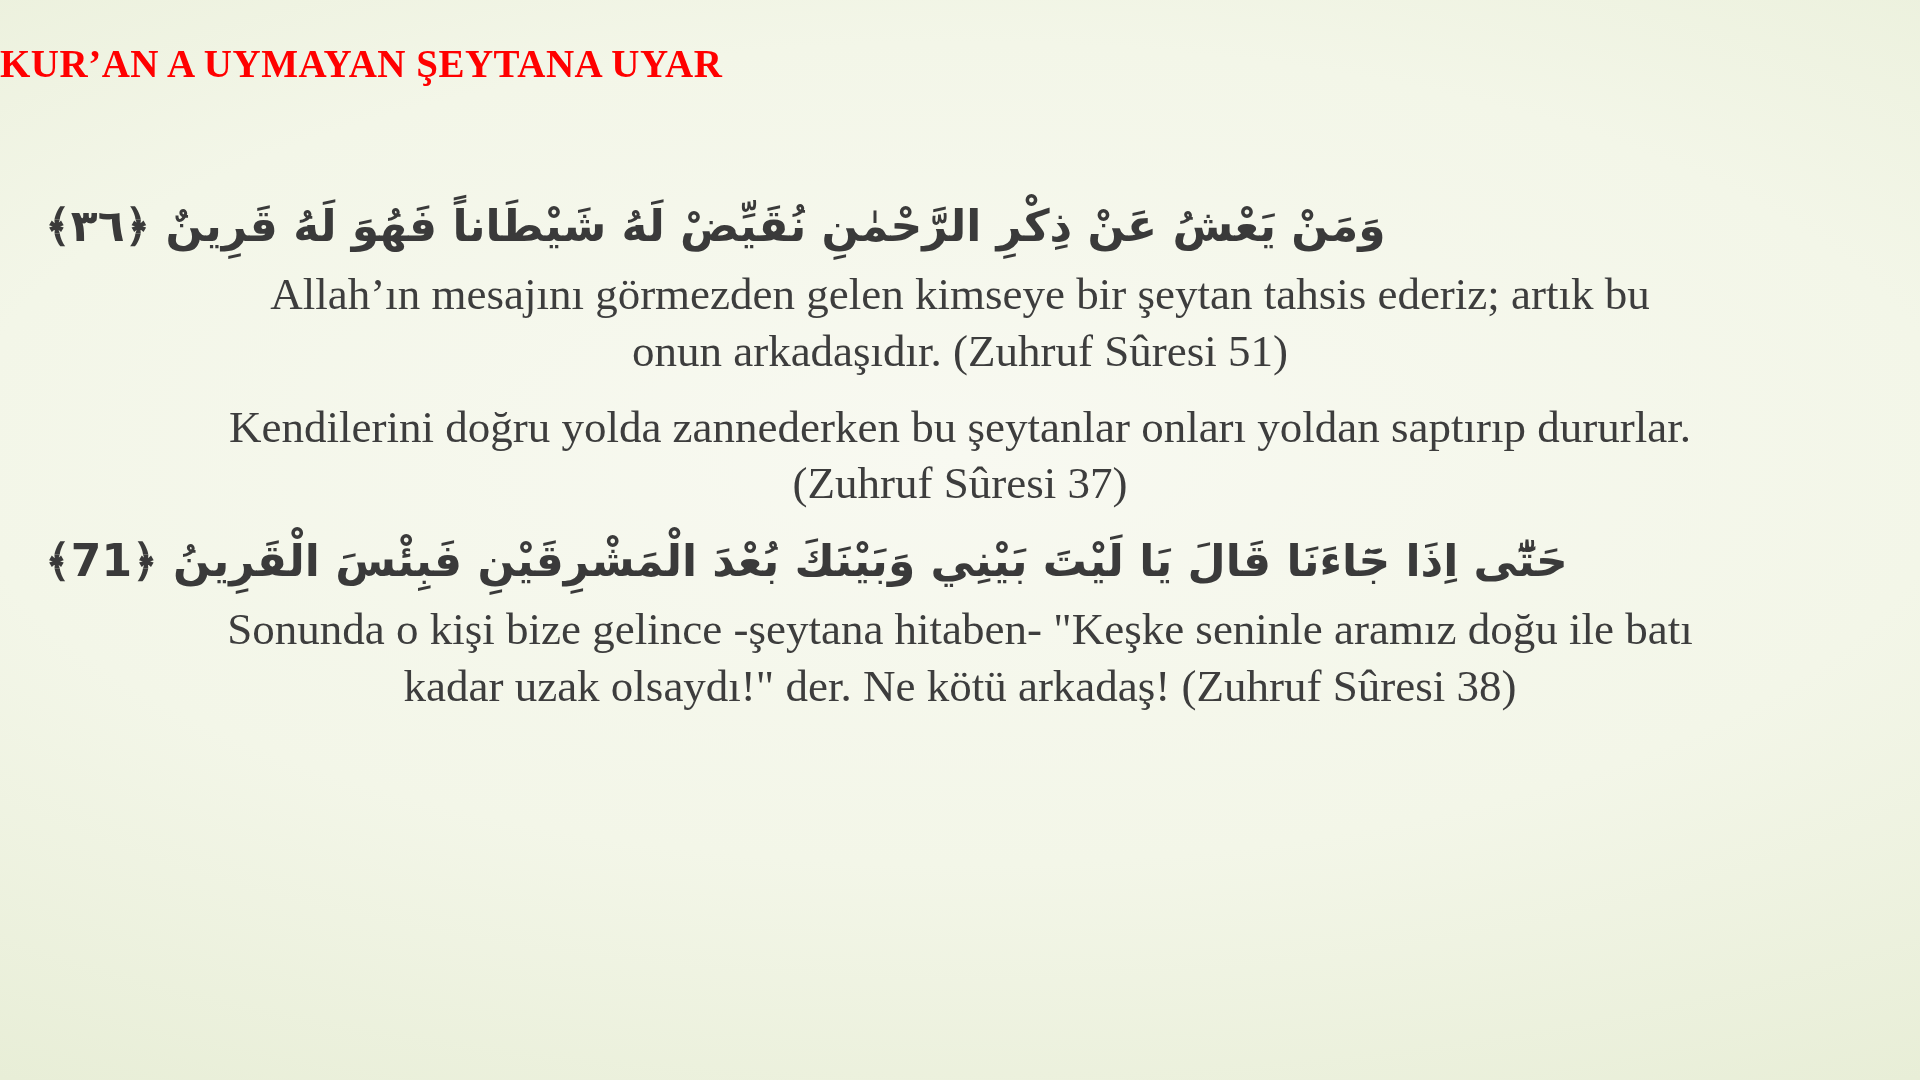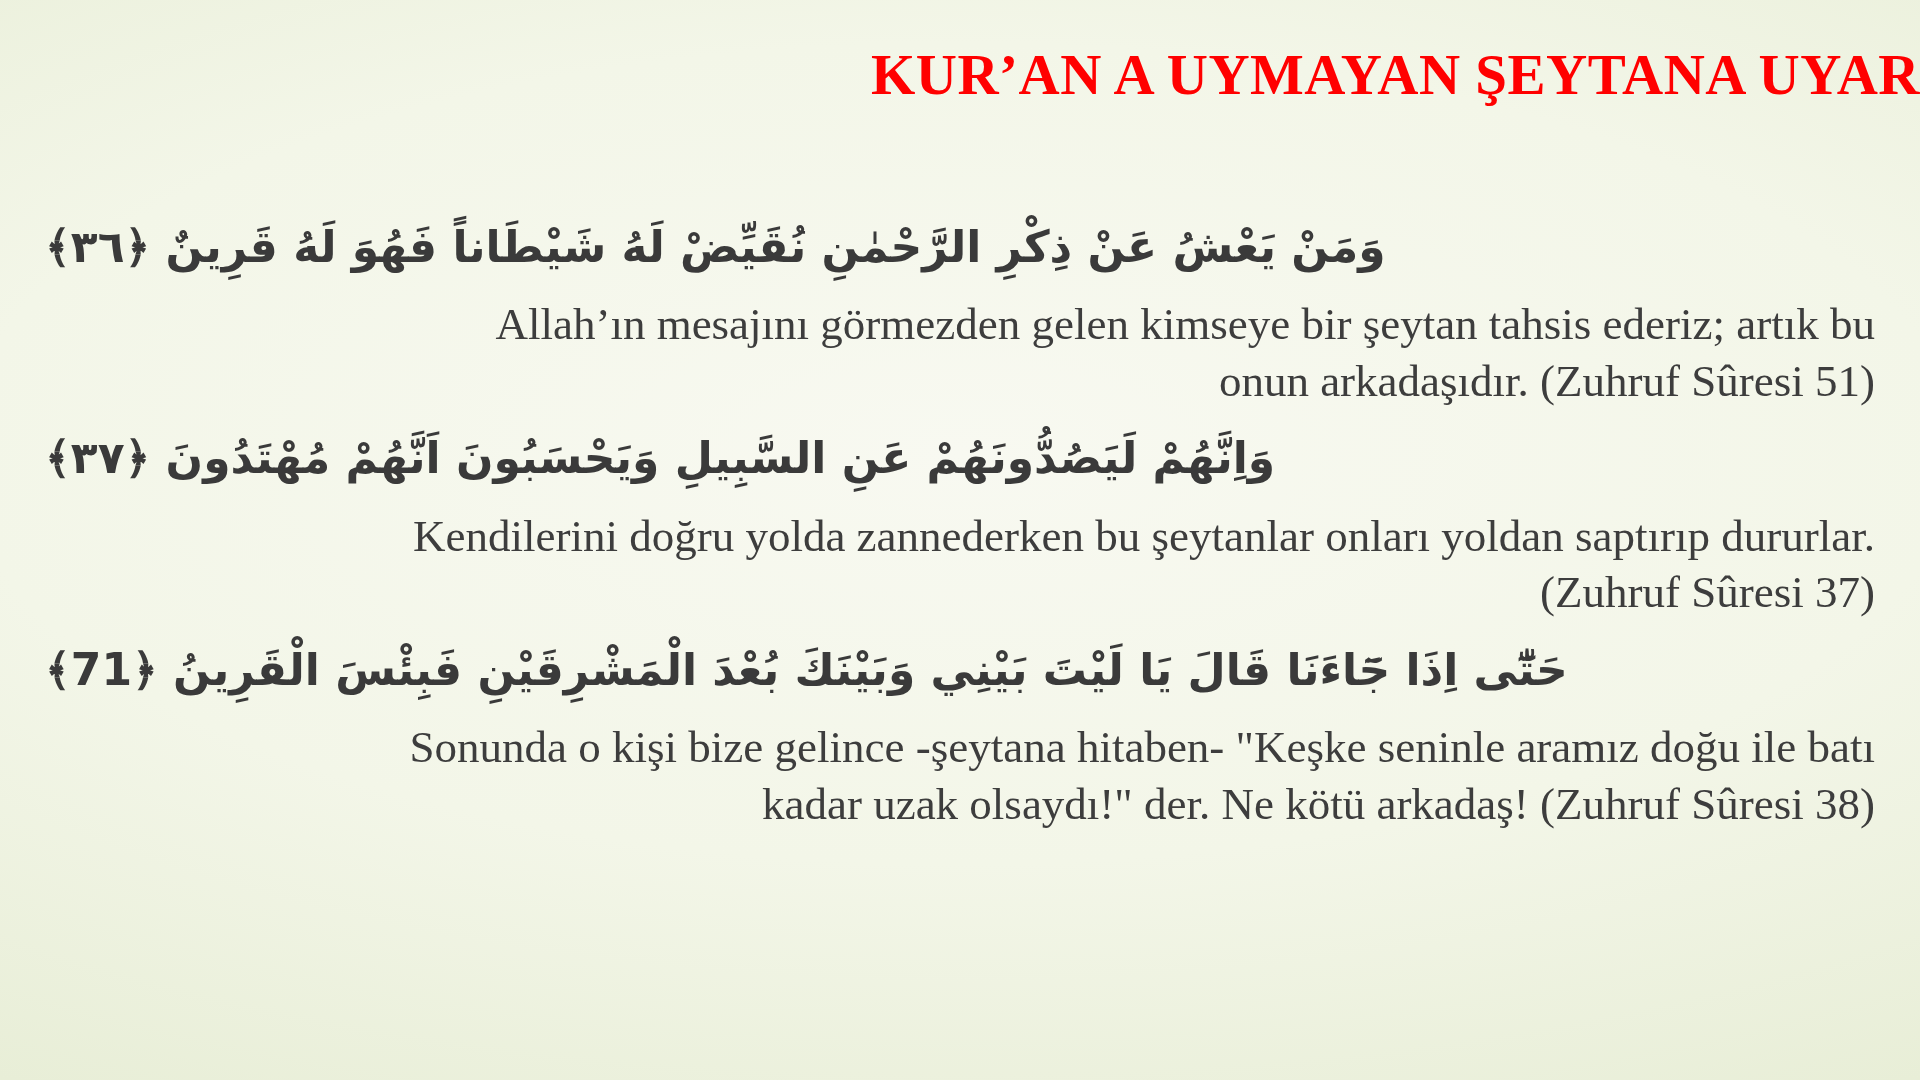--- a/index.html
+++ b/index.html
@@ -16,22 +16,22 @@
       background:
         radial-gradient(ellipse 130% 95% at 50% 42%,
           #f8f9f1 0%,
           #f3f6e8 40%,
           #e8eed7 72%,
           #dde7c8 100%);
       font-family: "Liberation Serif", "DejaVu Serif", serif;
     }
     .title {
       padding-top: 42px;
-      text-align: right;
-      font-size: 57px;
+      text-align: left;
+      font-size: 39px;
       font-weight: bold;
       color: #ff0000;
       letter-spacing: 0.5px;
       line-height: 1.15;
     }
     .verses {
       margin-top: 104px;
       display: flex;
       flex-direction: column;
       align-items: center;
@@ -41,26 +41,26 @@
       unicode-bidi: embed;
       text-align: left;
       width: 1700px;
       font-family: "DejaVu Sans", sans-serif;
       font-weight: bold;
       font-size: 44px;
       line-height: 1.6;
       color: #3a3a3a;
     }
     .translation {
-      text-align: right;
+      text-align: center;
       width: 1830px;
       font-size: 45px;
       line-height: 1.26;
       color: #3d3d3d;
-      margin-top: 14px;
+      margin-top: 5px;
     }
     .verse-block + .verse-block {
       margin-top: 14px;
     }
     .translation .t-line {
       white-space: nowrap;
     }
   </style>
 </head>
 <body>
@@ -73,21 +73,20 @@
 
     <div class="verse-block">
       <div class="arabic-line">وَمَنْ يَعْشُ عَنْ ذِكْرِ الرَّحْمٰنِ نُقَيِّضْ لَهُ شَيْطَاناً فَهُوَ لَهُ قَرِينٌ ﴿٣٦﴾</div>
       <div class="translation">
         <div class="t-line">Allah’ın mesajını görmezden gelen kimseye bir şeytan tahsis ederiz; artık bu</div>
         <div class="t-line">onun arkadaşıdır. (Zuhruf Sûresi 51)</div>
       </div>
     </div>
 
     <div class="verse-block">
-      <div class="arabic-line">وَاِنَّهُمْ لَيَصُدُّونَهُمْ عَنِ السَّبِيلِ وَيَحْسَبُونَ اَنَّهُمْ مُهْتَدُونَ ﴿٣٧﴾</div>
       <div class="translation">
         <div class="t-line">Kendilerini doğru yolda zannederken bu şeytanlar onları yoldan saptırıp dururlar.</div>
         <div class="t-line">(Zuhruf Sûresi 37)</div>
       </div>
     </div>
 
     <div class="verse-block">
       <div class="arabic-line">حَتّٰٓى اِذَا جَٓاءَنَا قَالَ يَا لَيْتَ بَيْنِي وَبَيْنَكَ بُعْدَ الْمَشْرِقَيْنِ فَبِئْسَ الْقَرِينُ ﴿71﴾</div>
       <div class="translation">
         <div class="t-line">Sonunda o kişi bize gelince -şeytana hitaben- "Keşke seninle aramız doğu ile batı</div>

